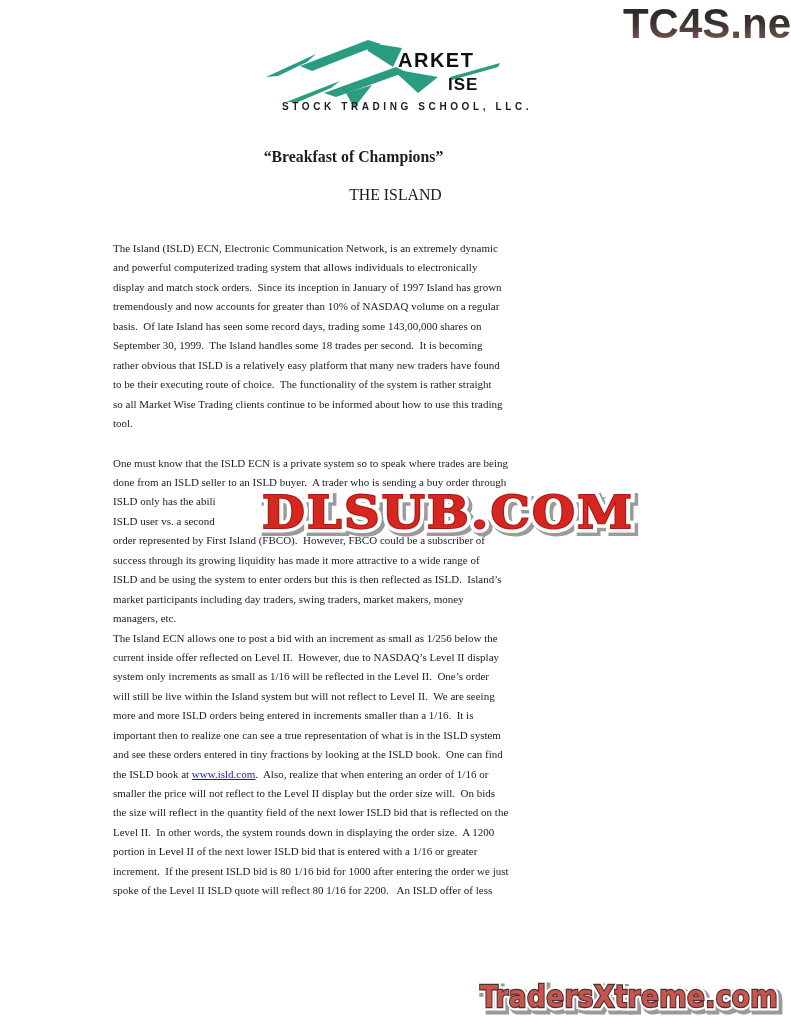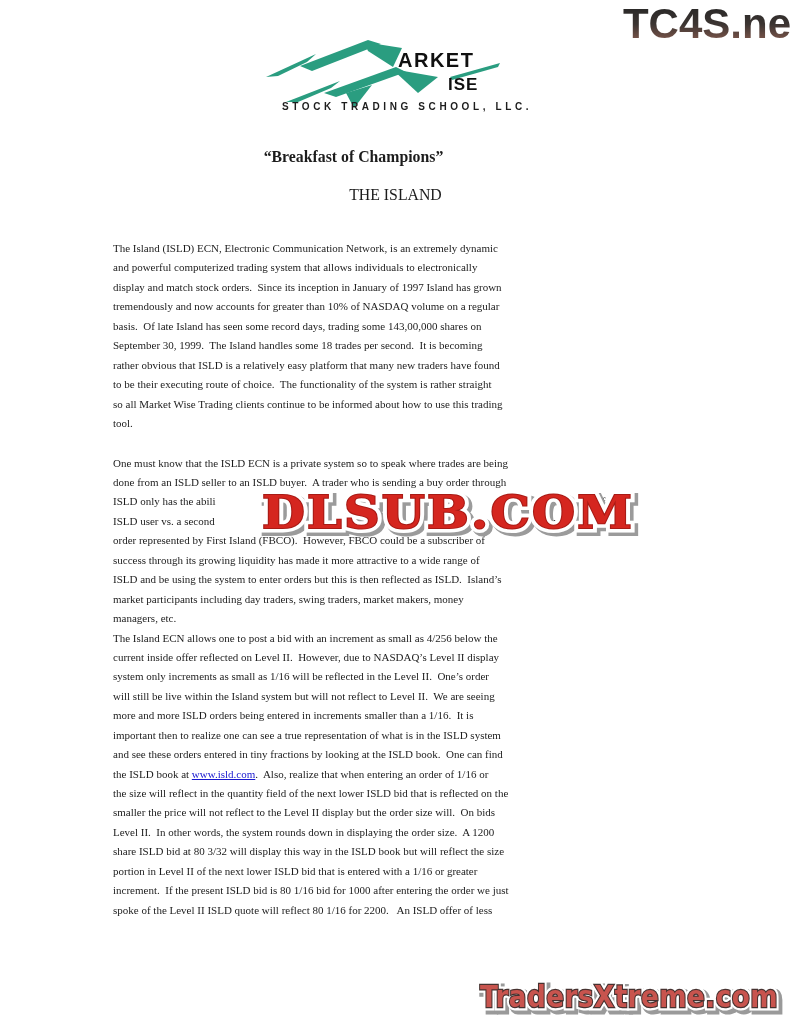--- a/index.html
+++ b/index.html
@@ -93,32 +93,31 @@
       <div class="line">done from an ISLD seller to an ISLD buyer.  A trader who is sending a buy order through</div>
       <div class="line"><span>ISLD only has the abili</span><span class="right" style="left: 416px;">tion is a match of one</span></div>
       <div class="line"><span>ISLD user vs. a second</span><span class="right" style="left: 418px; font-style: italic;">tch up with a sell</span></div>
       <div class="line">order represented by First Island (FBCO).  However, FBCO could be a subscriber of</div>
       <div class="line">success through its growing liquidity has made it more attractive to a wide range of</div>
       <div class="line">ISLD and be using the system to enter orders but this is then reflected as ISLD.  Island’s</div>
       <div class="line">market participants including day traders, swing traders, market makers, money</div>
       <div class="line">managers, etc.</div>
     </div>
   <div id="para-3" class="para">
-      <div class="line">The Island ECN allows one to post a bid with an increment as small as 4/256 below the</div>
+      <div class="line">The Island ECN allows one to post a bid with an increment as small as 1/256 below the</div>
       <div class="line">current inside offer reflected on Level II.  However, due to NASDAQ’s Level II display</div>
       <div class="line">system only increments as small as 1/16 will be reflected in the Level II.  One’s order</div>
       <div class="line">will still be live within the Island system but will not reflect to Level II.  We are seeing</div>
       <div class="line">more and more ISLD orders being entered in increments smaller than a 1/16.  It is</div>
       <div class="line">important then to realize one can see a true representation of what is in the ISLD system</div>
       <div class="line">and see these orders entered in tiny fractions by looking at the ISLD book.  One can find</div>
       <div class="line"><span>the ISLD book at </span><span class="link">www.isld.com</span><span>.  Also, realize that when entering an order of 1/16 or</span></div>
+      <div class="line">smaller the price will not reflect to the Level II display but the order size will.  On bids</div>
       <div class="line">the size will reflect in the quantity field of the next lower ISLD bid that is reflected on the</div>
-      <div class="line">smaller the price will not reflect to the Level II display but the order size will.  On bids</div>
       <div class="line">Level II.  In other words, the system rounds down in displaying the order size.  A 1200</div>
-      <div class="line">share ISLD bid at 80 3/32 will display this way in the ISLD book but will reflect the size</div>
       <div class="line">portion in Level II of the next lower ISLD bid that is entered with a 1/16 or greater</div>
       <div class="line">increment.  If the present ISLD bid is 80 1/16 bid for 1000 after entering the order we just</div>
       <div class="line">spoke of the Level II ISLD quote will reflect 80 1/16 for 2200.   An ISLD offer of less</div>
     </div>
 
   <svg class="wm-center" width="400" height="58">
     <text x="15" y="45" textLength="372" lengthAdjust="spacingAndGlyphs" fill="#9b9b9b" stroke="#9b9b9b" stroke-width="10">DLSUB.COM</text>
     <text x="12" y="42" textLength="372" lengthAdjust="spacingAndGlyphs" fill="#ffffff" stroke="#ffffff" stroke-width="9">DLSUB.COM</text>
     <text x="12" y="42" textLength="372" lengthAdjust="spacingAndGlyphs" fill="#d5261f" stroke="#a81b16" stroke-width="2">DLSUB.COM</text>
   </svg>

